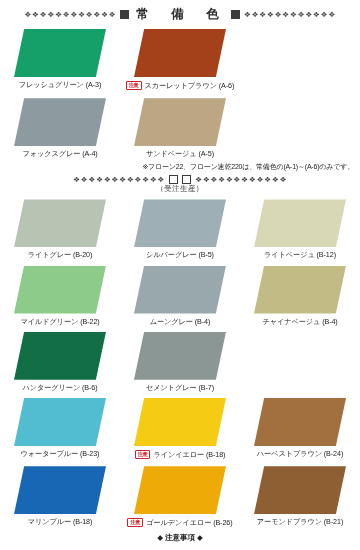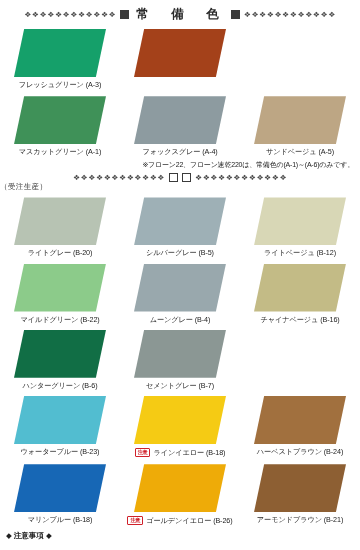--- a/index.html
+++ b/index.html
@@ -27,21 +27,21 @@
     display:inline-block;width:9px;height:9px;
     vertical-align:middle;
   }
   .sq-fill{background:#3b3b3b;}
   .sq-open{background:#ffffff;border:1.4px solid #3b3b3b;box-sizing:border-box;}
   .sect-title{
     font-size:12.5px;font-weight:bold;letter-spacing:5px;
     color:#2b2b2b;padding:0 3px;white-space:nowrap;
   }
   .sect-sub{
-    font-size:7.5px;color:#3a3a3a;
+    text-align:center;font-size:7.5px;color:#3a3a3a;
     margin-top:0px;letter-spacing:0.4px;
   }
 
   
   .grid{
     display:grid;
     grid-template-columns:repeat(3,1fr);
   }
   .cell{
     display:flex;flex-direction:column;align-items:center;
@@ -73,21 +73,21 @@
   }
 
   
   .note-line{
     text-align:right;font-size:7px;color:#222;
     padding-right:6px;letter-spacing:-0.2px;
   }
 
   
   .foot{
-    padding:0 6px;box-sizing:border-box;
+    padding:0 6px;box-sizing:border-box;text-align:center;
   }
   .foot-title{
     font-size:7.5px;color:#222;font-weight:bold;letter-spacing:0px;
     margin-bottom:1px;
   }
 </style>
 </head>
 <body>
 
 <div class="page">
@@ -107,32 +107,28 @@
             <div class="chip" style="background:#15a06a"></div>
           </div>
         <div class="caption">
             <span>フレッシュグリーン (A-3)</span>
           </div>
       </div>
       <div class="cell">
         <div class="chip-wrap">
             <div class="chip" style="background:#a4411a"></div>
           </div>
+        <div class="caption">
+          <span class="badge">注意</span>
+          <span>スカーレットブラウン (A-6)</span>
+        </div>
       </div>
     </div>
 
     <div class="grid" style="margin-top:8px;">
-      <div class="cell">
-        <div class="chip-wrap">
-            <div class="chip" style="background:#3f9158"></div>
-          </div>
-        <div class="caption">
-            <span>マスカットグリーン (A-1)</span>
-          </div>
-      </div>
       <div class="cell">
         <div class="chip-wrap">
             <div class="chip" style="background:#8d9ba0"></div>
           </div>
         <div class="caption">
             <span>フォックスグレー (A-4)</span>
           </div>
       </div>
       <div class="cell">
         <div class="chip-wrap">
@@ -198,21 +194,21 @@
           </div>
         <div class="caption">
             <span>ムーングレー (B-4)</span>
           </div>
       </div>
       <div class="cell">
         <div class="chip-wrap">
             <div class="chip" style="background:#c3bb86"></div>
           </div>
         <div class="caption">
-            <span>チャイナベージュ (B-16)</span>
+            <span>チャイナベージュ (B-4)</span>
           </div>
       </div>
     </div>
 
     <div class="grid" style="margin-top:7px;">
       <div class="cell">
         <div class="chip-wrap">
             <div class="chip" style="background:#116e45"></div>
           </div>
         <div class="caption">

